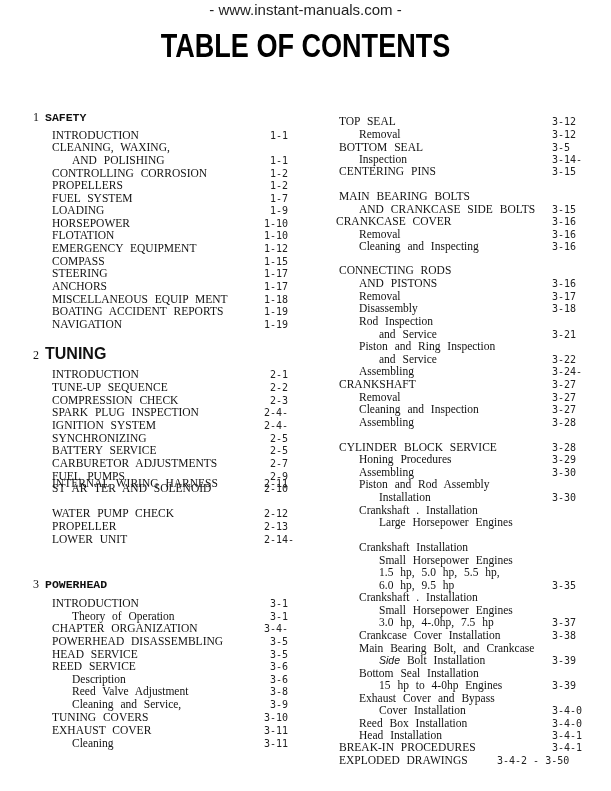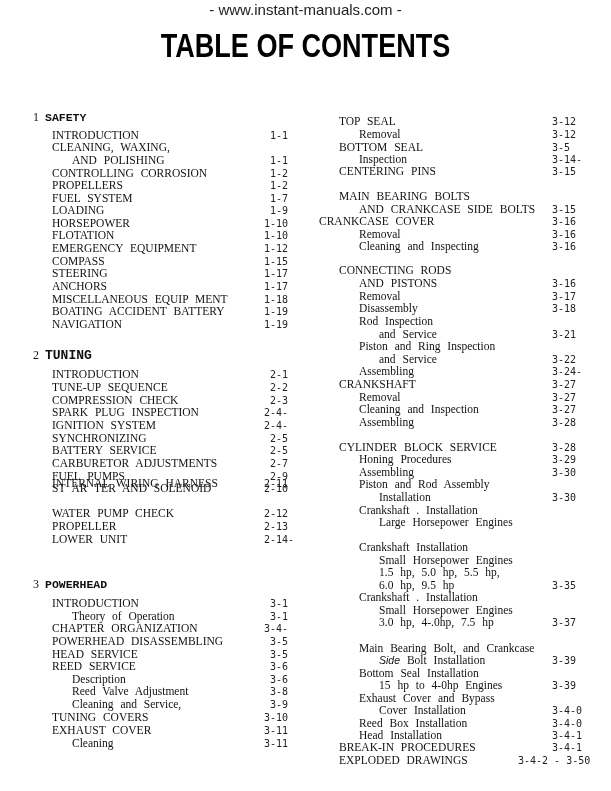--- a/index.html
+++ b/index.html
@@ -9,21 +9,21 @@
     .title { position: absolute; top: 27px; left: 0; width: 611px; text-align: center;
       font-family: "Liberation Sans", sans-serif; font-weight: bold; font-size: 33px;
       letter-spacing: 0px; transform: scaleX(0.82); transform-origin: center; color: #000; }
     .col { position: absolute; top: 0; }
     .row { position: absolute; left: 0; height: 13px; line-height: 13px; white-space: nowrap; }
     .lbl { position: absolute; left: 0; font-family: "Liberation Serif", serif; font-size: 11.5px; word-spacing: 4px; }
     .pg { position: absolute; font-family: "DejaVu Sans Mono", monospace; font-size: 10px; color: #222; }
     .sec { position: absolute; white-space: nowrap; height: 14px; line-height: 14px; }
     .sec .num { font-family: "Liberation Serif", serif; font-size: 12px; }
     .sec .name { font-family: "Liberation Mono", monospace; font-weight: bold; font-size: 11.5px; margin-left: 6px; }
-    .sec .name.serif { font-family: Liberation Mono, monospace; font-size: 13px; }
+    .sec .name.serif { font-family: Liberation Sans, sans-serif; font-size: 16px; }
     i.side { font-family: "Liberation Sans", sans-serif; font-size: 10.5px; }
   </style>
 </head>
 <body>
 
 <div class="header">- www.instant-manuals.com -</div>
 <div class="title">TABLE OF CONTENTS</div>
 
 <div id="left-col" class="col" style="left:0; width:300px; height:791px;">
     <div class="sec" style="top: 109px; left: 33px;"><span class="num">1</span><span class="name">SAFETY</span></div>
@@ -76,21 +76,21 @@
     </div>
     <div class="row" style="top: 280px; width: 300px;">
       <span class="lbl" style="left: 52px;">ANCHORS</span>
       <span class="pg" style="left: 264px;">1-17</span>
     </div>
     <div class="row" style="top: 293px; width: 300px;">
       <span class="lbl" style="left: 52px;">MISCELLANEOUS   EQUIP MENT</span>
       <span class="pg" style="left: 264px;">1-18</span>
     </div>
     <div class="row" style="top: 305px; width: 300px;">
-      <span class="lbl" style="left: 52px;">BOATING  ACCIDENT  BATTERY</span>
+      <span class="lbl" style="left: 52px;">BOATING  ACCIDENT  REPORTS</span>
       <span class="pg" style="left: 264px;">1-19</span>
     </div>
     <div class="row" style="top: 318px; width: 300px;">
       <span class="lbl" style="left: 52px;">NAVIGATION</span>
       <span class="pg" style="left: 264px;">1-19</span>
     </div>
     <div class="sec" style="top: 347px; left: 33px;"><span class="num">2</span><span class="name serif" style="font-weight: bold;">TUNING</span></div>
     <div class="row" style="top: 368px; width: 300px;">
       <span class="lbl" style="left: 52px;">INTRODUCTION</span>
       <span class="pg" style="left: 270px;">2-1</span>
@@ -219,21 +219,21 @@
       <span class="pg" style="left: 552px;">3-15</span>
     </div>
     <div class="row" style="top: 178px; width: 611px;">
       <span class="lbl" style="left: 339px;">MAIN  BEARING   BOLTS</span>
     </div>
     <div class="row" style="top: 191px; width: 611px;">
       <span class="lbl" style="left: 359px;">AND  CRANKCASE   SIDE  BOLTS</span>
       <span class="pg" style="left: 552px;">3-15</span>
     </div>
     <div class="row" style="top: 203px; width: 611px;">
-      <span class="lbl" style="left: 319px;">CRANKCASE   COVER</span>
+      <span class="lbl" style="left: 336px;">CRANKCASE   COVER</span>
       <span class="pg" style="left: 552px;">3-16</span>
     </div>
     <div class="row" style="top: 216px; width: 611px;">
       <span class="lbl" style="left: 359px;">Removal</span>
       <span class="pg" style="left: 552px;">3-16</span>
     </div>
     <div class="row" style="top: 228px; width: 611px;">
       <span class="lbl" style="left: 359px;">Cleaning   and  Inspecting</span>
       <span class="pg" style="left: 552px;">3-16</span>
     </div>
@@ -327,20 +327,24 @@
     <div class="row" style="top: 579px; width: 611px;">
       <span class="lbl" style="left: 359px;">Crankshaft  . Installation</span>
     </div>
     <div class="row" style="top: 592px; width: 611px;">
       <span class="lbl" style="left: 379px;">Small  Horsepower   Engines</span>
     </div>
     <div class="row" style="top: 604px; width: 611px;">
       <span class="lbl" style="left: 379px;">3.0 hp,  4-.0hp,  7.5 hp</span>
       <span class="pg" style="left: 552px;">3-37</span>
     </div>
+    <div class="row" style="top: 617px; width: 611px;">
+      <span class="lbl" style="left: 359px;">Crankcase   Cover  Installation</span>
+      <span class="pg" style="left: 552px;">3-38</span>
+    </div>
     <div class="row" style="top: 630px; width: 611px;">
       <span class="lbl" style="left: 359px;">Main  Bearing  Bolt, and  Crankcase</span>
     </div>
     <div class="row" style="top: 642px; width: 611px;">
       <span class="lbl" style="left: 379px;"><i class="side">Side</i><span> Bolt  Installation</span></span>
       <span class="pg" style="left: 552px;">3-39</span>
     </div>
     <div class="row" style="top: 655px; width: 611px;">
       <span class="lbl" style="left: 359px;">Bottom   Seal  Installation</span>
     </div>
@@ -362,15 +366,15 @@
     <div class="row" style="top: 717px; width: 611px;">
       <span class="lbl" style="left: 359px;">Head  Installation</span>
       <span class="pg" style="left: 552px;">3-4-1</span>
     </div>
     <div class="row" style="top: 729px; width: 611px;">
       <span class="lbl" style="left: 339px;">BREAK-IN   PROCEDURES</span>
       <span class="pg" style="left: 552px;">3-4-1</span>
     </div>
     <div class="row" style="top: 742px; width: 611px;">
       <span class="lbl" style="left: 339px;">EXPLODED   DRAWINGS</span>
-      <span class="pg" style="left: 518px;">3-4-2 - 3-50</span>
+      <span class="pg" style="left: 497px;">3-4-2 - 3-50</span>
     </div>
   </div>
 
 </body></html>

